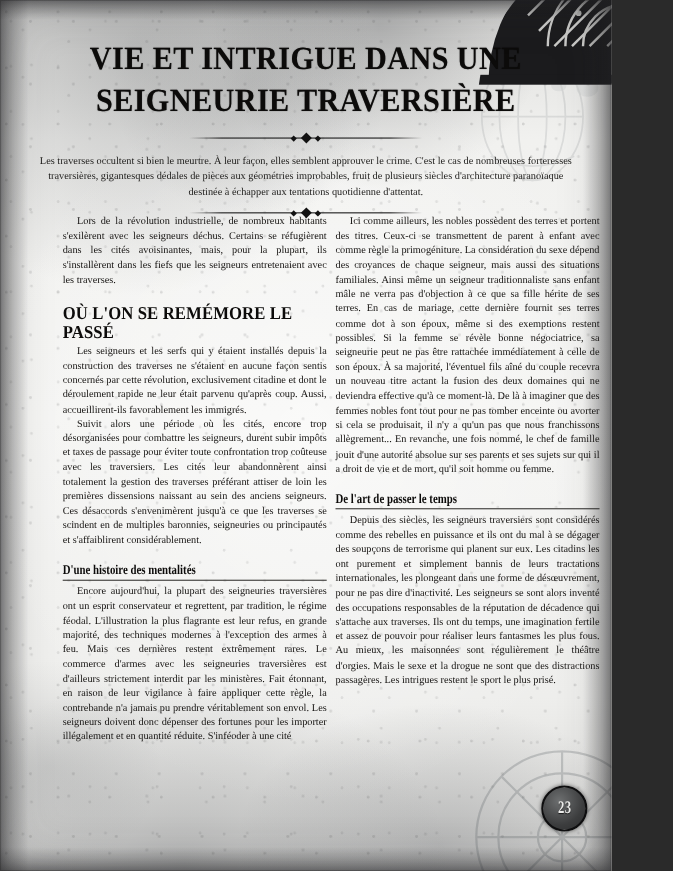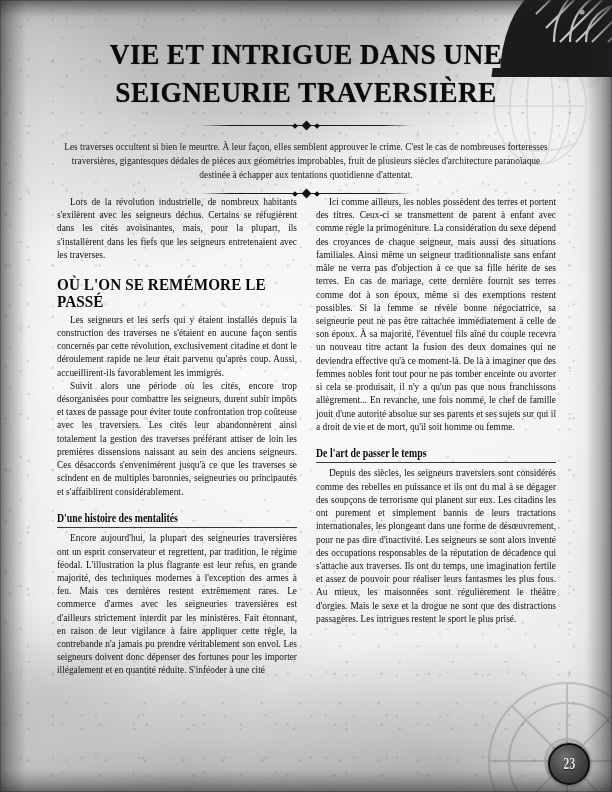--- a/index.html
+++ b/index.html
@@ -2,21 +2,21 @@
 <html><head>
 <meta charset="utf-8">
 <style>
   html, body {
     margin: 0;
     padding: 0;
     background: #2a2a2a;
   }
   .page {
     position: relative;
-    width: 612px;
+    width: 556px;
     height: 792px;
     overflow: hidden;
     background: #e9e8e4;
     font-family: "Liberation Serif", serif;
     color: #13110f;
   }
 
   
   .tex {
     position: absolute;
@@ -129,21 +129,21 @@
     line-height: 1.52;
     color: #1b1a18;
   }
 
   .cols {
     position: absolute;
     left: 57px;
     top: 196px;
     width: 500px;
     display: flex;
-    gap: 19px;
+    gap: 8px;
   }
   .col { width: 240px; }
 
   .col p {
     margin: 0;
     text-align: justify;
     font-size: 9.35px;
     line-height: 1.415;
     text-indent: 13px;
     color: #141210;
@@ -177,21 +177,21 @@
   .sub-rule {
     height: 1px;
     background: #3a3836;
     margin: 1px 0 4px;
     width: 100%;
   }
 
   
   .pagenum {
     position: absolute;
-    right: 22px; bottom: 7px;
+    right: 22px; bottom: 36px;
     width: 38px; height: 38px;
     border-radius: 50%;
     background: radial-gradient(circle at 38% 32%, #6d6f70, #3c3d3e 62%, #2c2d2e 100%);
     border: 2.5px solid #0e0e0f;
     box-shadow: 0 0 4px rgba(0,0,0,.6);
     display: flex; align-items: center; justify-content: center;
   }
   .pagenum span {
     color: #ececea;
     font-size: 16px;

